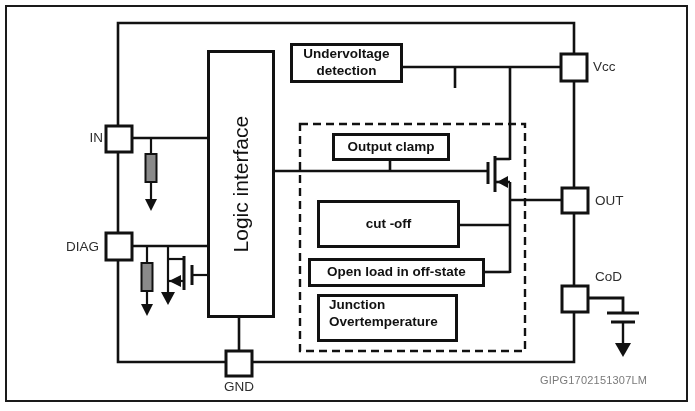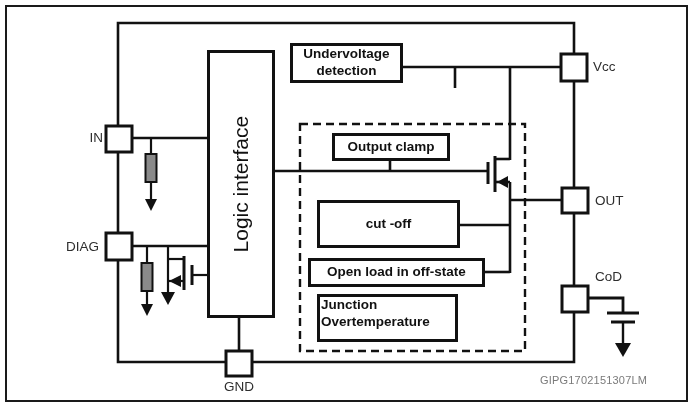--- a/index.html
+++ b/index.html
@@ -11,21 +11,21 @@
     position:absolute;left:5px;top:5px;width:679px;height:393px;
     border:2px solid #1a1a1a;background:transparent;
   }
   .lines-svg{position:absolute;left:0;top:0;z-index:1;}
   .block{
     position:absolute;z-index:2;box-sizing:border-box;background:#fff;
     border:3px solid #111;color:#111;font-weight:bold;font-size:13.5px;
     display:flex;align-items:center;justify-content:center;text-align:center;
     line-height:1.25;
   }
-  .block.left-text{justify-content:flex-start;text-align:right;padding-left:1px;}
+  .block.left-text{justify-content:flex-start;text-align:right;padding-left:9px;}
   .block.logic{font-weight:400;}
   .vtext{transform:rotate(-90deg);white-space:nowrap;font-size:21px;color:#111;}
   .pin-label{
     position:absolute;z-index:3;font-size:13.5px;color:#2e2e2e;line-height:1;
   }
   .watermark{
     position:absolute;z-index:3;font-size:11px;color:#7a7a7a;letter-spacing:.2px;
   }
 </style>
 </head>

